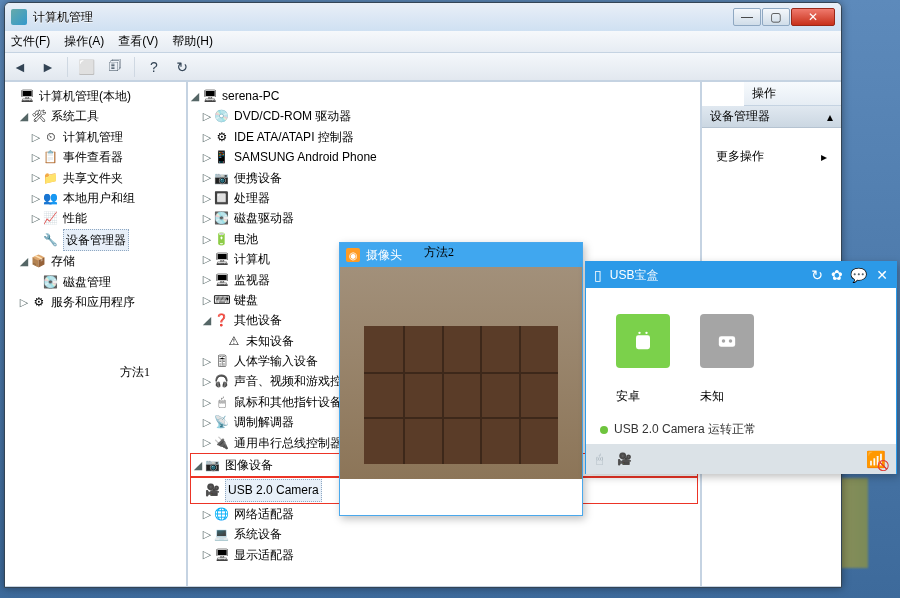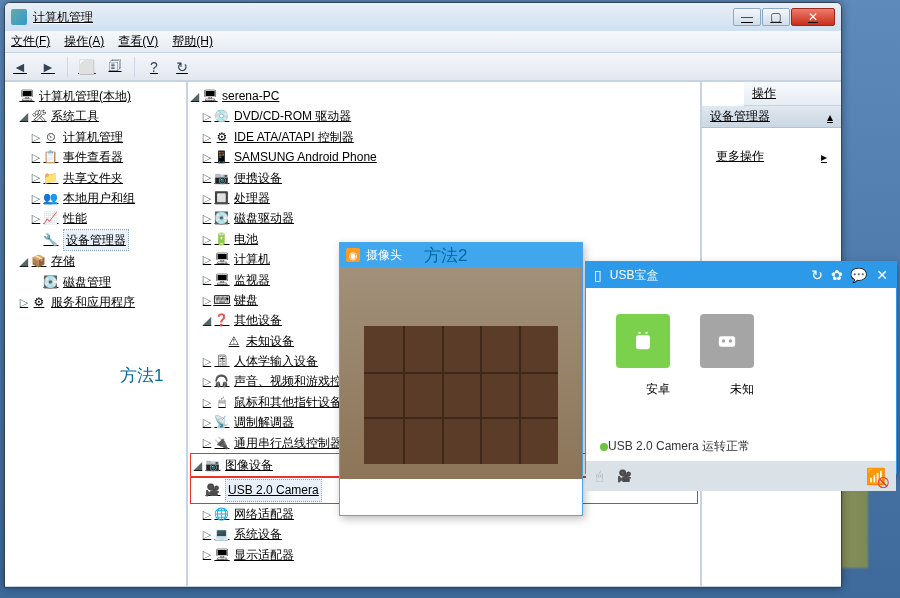--- a/index.html
+++ b/index.html
@@ -1,17 +1,17 @@
 <!DOCTYPE html>
 <html><head>
 <meta charset="utf-8">
 <style>
   * { box-sizing: border-box; margin: 0; padding: 0; font-family: "Microsoft YaHei", Tahoma, sans-serif; font-size: 12px; }
   body { width: 900px; height: 598px; background: linear-gradient(#5d8abb, #3d6a9b); overflow: hidden; position: relative; }
-  .window { position: absolute; left: 4px; top: 2px; width: 838px; height: 586px; background: #fff; border: 1px solid #345; border-radius: 6px 6px 0 0; overflow: hidden; box-shadow: 0 0 8px rgba(0,0,0,.4); text-decoration: underline; }
+  .window { position: absolute; left: 4px; top: 2px; width: 838px; height: 586px; background: #fff; border: 1px solid #345; border-radius: 6px 6px 0 0; overflow: hidden; box-shadow: 0 0 8px rgba(0,0,0,.4); }
   .titlebar { height: 28px; background: linear-gradient(#e9eff7, #cfe0f2); display: flex; align-items: center; padding: 0 6px; }
   .titlebar .ico { width: 16px; height: 16px; background: linear-gradient(135deg,#6aa,#39c); border-radius: 2px; margin-right: 6px; }
   .titlebar .title { flex: 1; color: #000; text-shadow: 0 1px #fff; }
   .winbtns { display: flex; gap: 1px; }
   .winbtn { width: 28px; height: 18px; background: linear-gradient(#f4f7fb,#d0dde9); border: 1px solid #8fa8c2; border-radius: 2px; display: flex; align-items: center; justify-content: center; font-size: 12px; color: #333; }
   .winbtn.close { background: linear-gradient(#ef7a6d,#c8301a); color: #fff; border-color: #9a2717; width: 44px; }
   .menubar { height: 22px; background: linear-gradient(#f6f8fb,#e6ecf3); border-bottom: 1px solid #c5d3e2; display: flex; align-items: center; padding: 0 6px; gap: 14px; }
   .menubar span { color: #000; }
   .toolbar { height: 28px; background: linear-gradient(#f4f7fb,#e2e8ef); border-bottom: 1px solid #c5d3e2; display: flex; align-items: center; padding: 0 4px; gap: 6px; }
   .tbtn { width: 22px; height: 20px; border: 1px solid transparent; display: flex; align-items: center; justify-content: center; color: #345; font-size: 14px; }
@@ -25,42 +25,42 @@
   .right .sel { height: 22px; background: linear-gradient(#e0e8f0,#cbd7e2); border-bottom: 1px solid #b5c3d1; display: flex; align-items: center; padding: 0 8px; justify-content: space-between; }
   .right .more { padding: 20px 14px; display: flex; justify-content: space-between; align-items: center; }
   .tree { padding: 4px 2px; line-height: 1.7; user-select: none; }
   .row { display: flex; align-items: center; white-space: nowrap; }
   .tw { display: inline-block; width: 10px; text-align: center; color: #566; font-size: 11px; margin-right: 2px; }
   .ico16 { width: 16px; height: 16px; display: inline-flex; align-items: center; justify-content: center; margin-right: 4px; font-size: 12px; }
   .lbl { color: #000; }
   .ind1 { padding-left: 12px; } .ind2 { padding-left: 24px; }
   .selrow .lbl { background: #e8f0f9; border: 1px dotted #8fa8c2; padding: 0 2px; }
   .hl-red { border: 1px solid #ec3426; padding: 1px 2px; }
-  .anno { position: absolute; color: #0369a1; font-size: 17px; font-family: Liberation Sans, sans-serif; }
+  .anno { position: absolute; color: #000000; font-size: 12px; font-family: Liberation Serif, serif; }
   .cam { position: absolute; left: 339px; top: 242px; width: 244px; height: 274px; background: #fff; border: 1px solid #4aa8ec; box-shadow: 2px 3px 8px rgba(0,0,0,.25); }
   .cam .chead { height: 24px; background: #40a7ef; display: flex; align-items: center; color: #fff; padding: 0 6px; font-size: 12px; gap: 6px; }
   .cam .cico { width: 14px; height: 14px; background: #ff9b23; border-radius: 2px; display: flex; align-items: center; justify-content: center; color: #fff; font-size: 10px; }
   .cam .cbody { height: 212px; background: linear-gradient(#a2907a,#8c7558); position: relative; overflow: hidden; }
   .shelf { position: absolute; left: 10%; top: 28%; width: 80%; height: 65%; background: #5a3c28; }
   .shelf::before,.shelf::after{content:"";position:absolute;left:0;right:0;height:2px;background:#3d281a;}
   .shelf::before{top:33%}.shelf::after{top:66%}
   .shelf .v{position:absolute;top:0;bottom:0;width:2px;background:#3d281a;}
   .cam .cfoot { height: 36px; background: #fff; display: flex; align-items: center; padding: 0 8px; gap: 16px; }
   .cam .cfoot .ctxt { color: #333; }
   .cam .snap { margin-left: auto; background: #60c33e; color: #fff; padding: 6px 18px; border: none; }
   .usb { position: absolute; left: 585px; top: 261px; width: 312px; height: 213px; background: #fff; border: 1px solid #2c9ae8; box-shadow: 2px 3px 8px rgba(0,0,0,.25); }
   .usb .uhead { height: 26px; background: #2c9ae8; display: flex; align-items: center; color: #fff; padding: 0 8px; gap: 8px; }
   .usb .uhead .sp { flex: 1; }
   .usb .uico { color: #fff; font-size: 14px; }
   .usb .ubody { display: flex; gap: 30px; padding: 26px 30px 10px; }
-  .dev { display: flex; flex-direction: column; align-items: flex-end; gap: 13px; }
+  .dev { display: flex; flex-direction: column; align-items: flex-start; gap: 20px; }
   .dev .dic { width: 54px; height: 54px; border-radius: 4px; display: flex; align-items: center; justify-content: center; }
   .dev.android .dic { background: #7bd14b; }
   .dev.unknown .dic { background: #a5a5a5; }
-  .usb .status { padding: 6px 14px; display: flex; align-items: center; font-size: 12px; color: #333; margin-top: 24px; }
+  .usb .status { padding: 6px 14px; display: flex; align-items: center; gap: 6px; font-size: 12px; color: #333; }
   .dot { width: 8px; height: 8px; border-radius: 50%; background: #6ec43d; }
   .usb .ufoot { height: 30px; background: #dbe2e7; display: flex; align-items: center; padding: 0 10px; gap: 14px; color: #9aa7b0; }
   .usb .ufoot .sp { flex: 1; }
   .nowifi { position: relative; font-size: 16px; }
   .nowifi::after { content: "🚫"; position: absolute; right: -4px; bottom: -2px; font-size: 10px; }
   .bgphoto { position: absolute; left: 668px; top: 478px; width: 200px; height: 90px; background: linear-gradient(90deg,#cbd7c2,#a99a5e,#7b8a58); filter: blur(1px); }
 </style>
 </head>
 <body>
 

